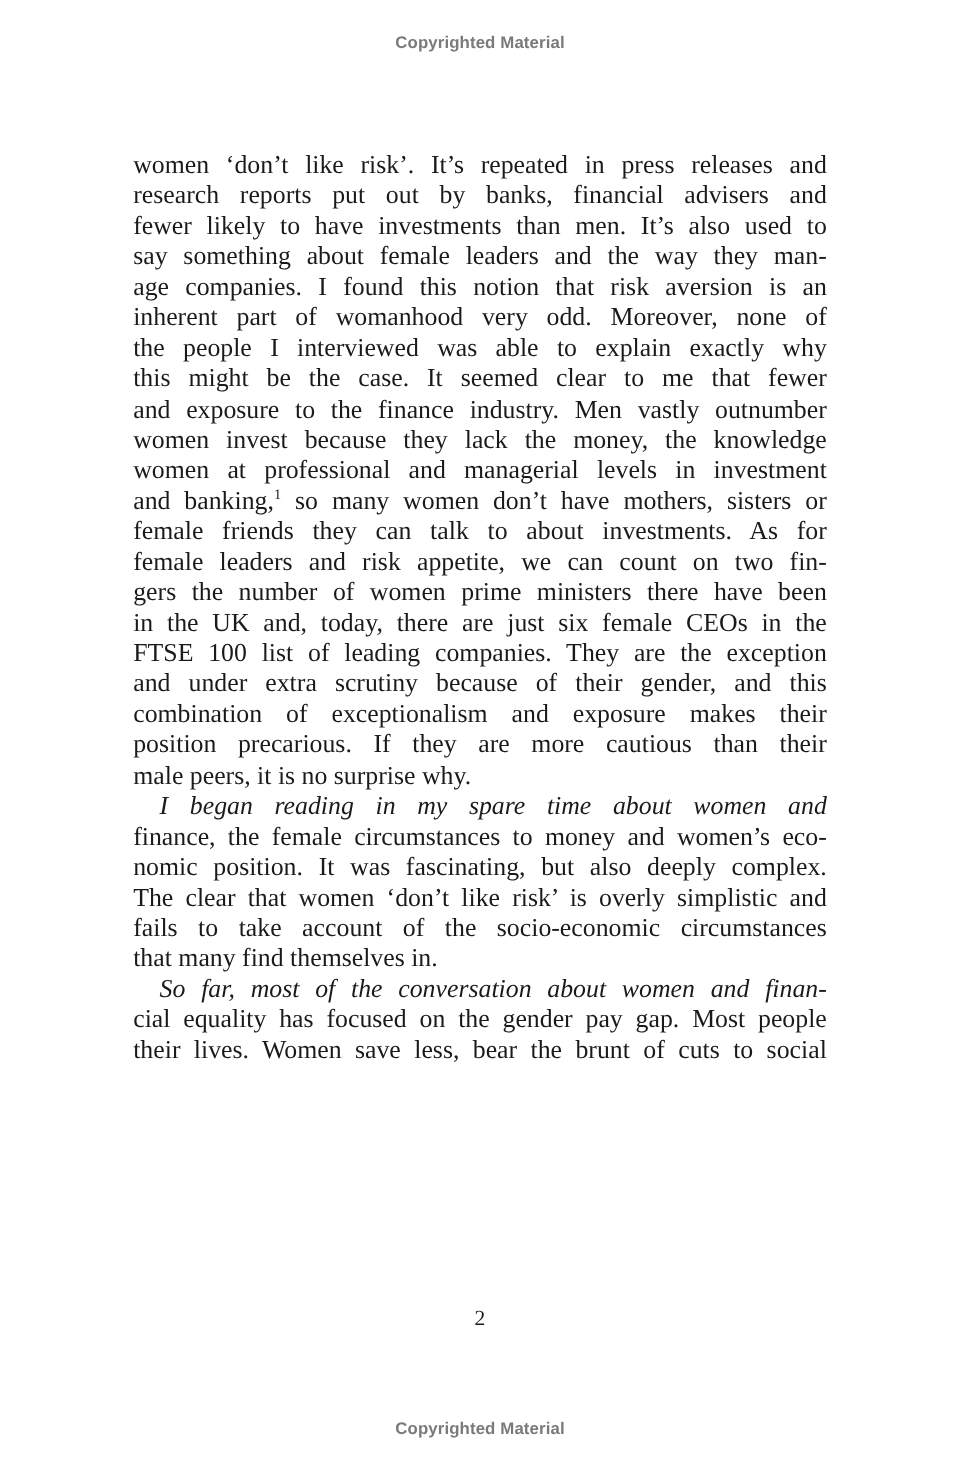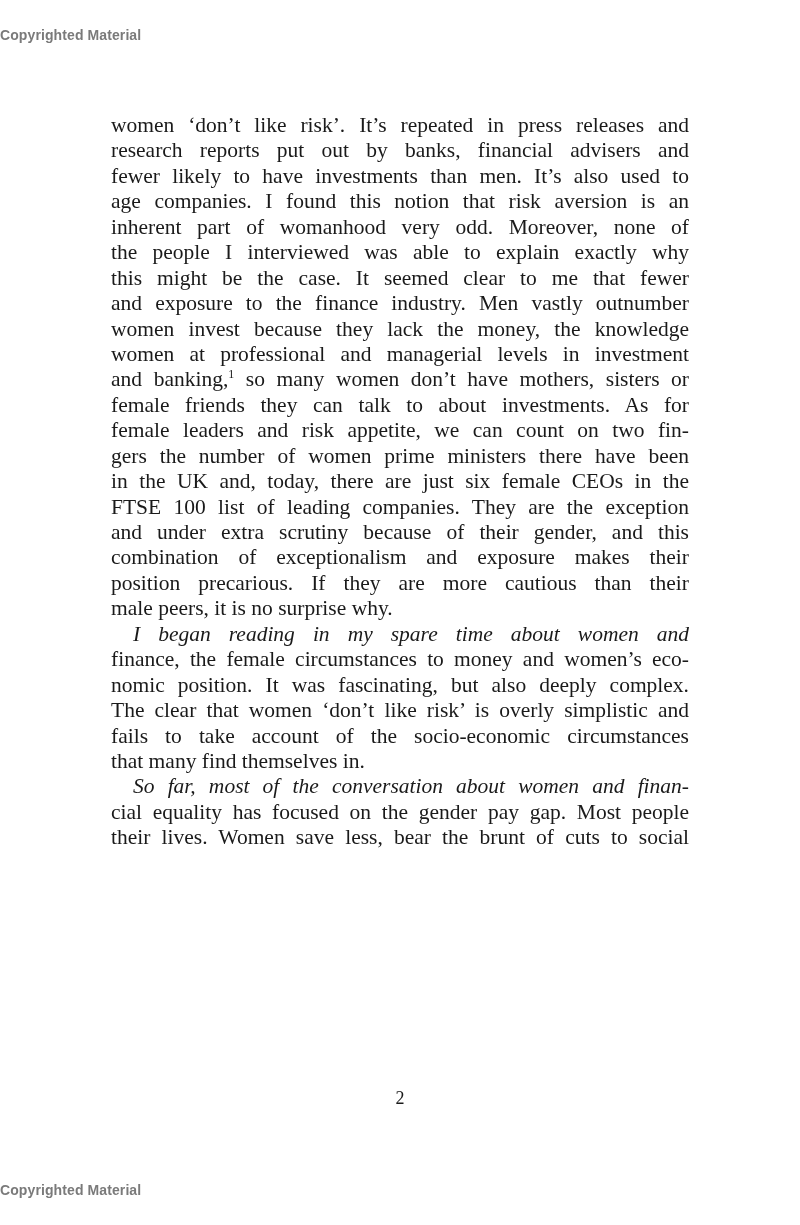--- a/index.html
+++ b/index.html
@@ -10,34 +10,34 @@
   body {
     width: 800px;
     height: 1225px;
     position: relative;
     overflow: hidden;
   }
   .watermark {
     position: absolute;
     left: 0;
     width: 800px;
-    text-align: left;
+    text-align: center;
     font-family: "Liberation Sans", sans-serif;
     font-weight: bold;
     font-size: 14px;
     color: #7a7a7a;
     letter-spacing: 0.1px;
   }
   .watermark.top { top: 27px; }
   .watermark.bottom { top: 1182px; }
 
   .text-block {
     position: absolute;
     left: 111px;
-    top: 113px;
+    top: 125px;
     width: 578px;
     font-family: "Liberation Serif", serif;
     font-size: 21.5px;
     color: #1a1a1a;
   }
   .line {
     display: block;
     height: 25.45px;
     line-height: 25.45px;
     white-space: nowrap;
@@ -71,20 +71,21 @@
 <body>
 
 <div class="watermark top">Copyrighted Material</div>
 
 <div class="text-block">
 
   <div>
     <span class="line">women ‘don’t like risk’. It’s repeated in press releases and</span>
     <span class="line">research reports put out by banks, financial advisers and</span>
     <span class="line">fewer likely to have investments than men. It’s also used to</span>
+    <span class="line">say something about female leaders and the way they man-</span>
     <span class="line">age companies. I found this notion that risk aversion is an</span>
     <span class="line">inherent part of womanhood very odd. Moreover, none of</span>
     <span class="line">the people I interviewed was able to explain exactly why</span>
     <span class="line">this might be the case.  It seemed clear to me that fewer</span>
     <span class="line">and exposure to the finance industry. Men vastly outnumber</span>
     <span class="line">women invest because they lack the money, the knowledge</span>
     <span class="line">women at professional and managerial levels in investment</span>
     <span class="line"><span>and banking,</span><sup class="fn">1</sup><span> so many women don’t have mothers, sisters or</span></span>
     <span class="line">female friends they can talk to about investments. As for</span>
     <span class="line">female leaders and risk appetite, we can count on two fin-</span>

